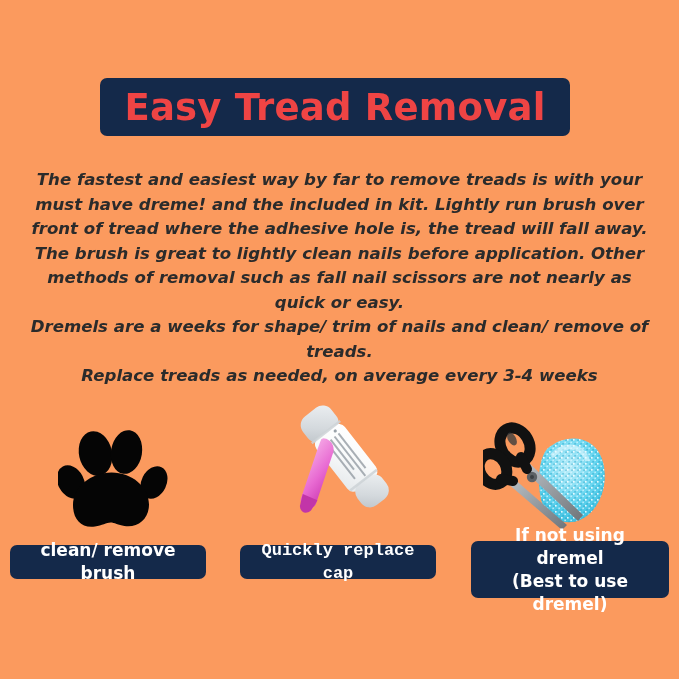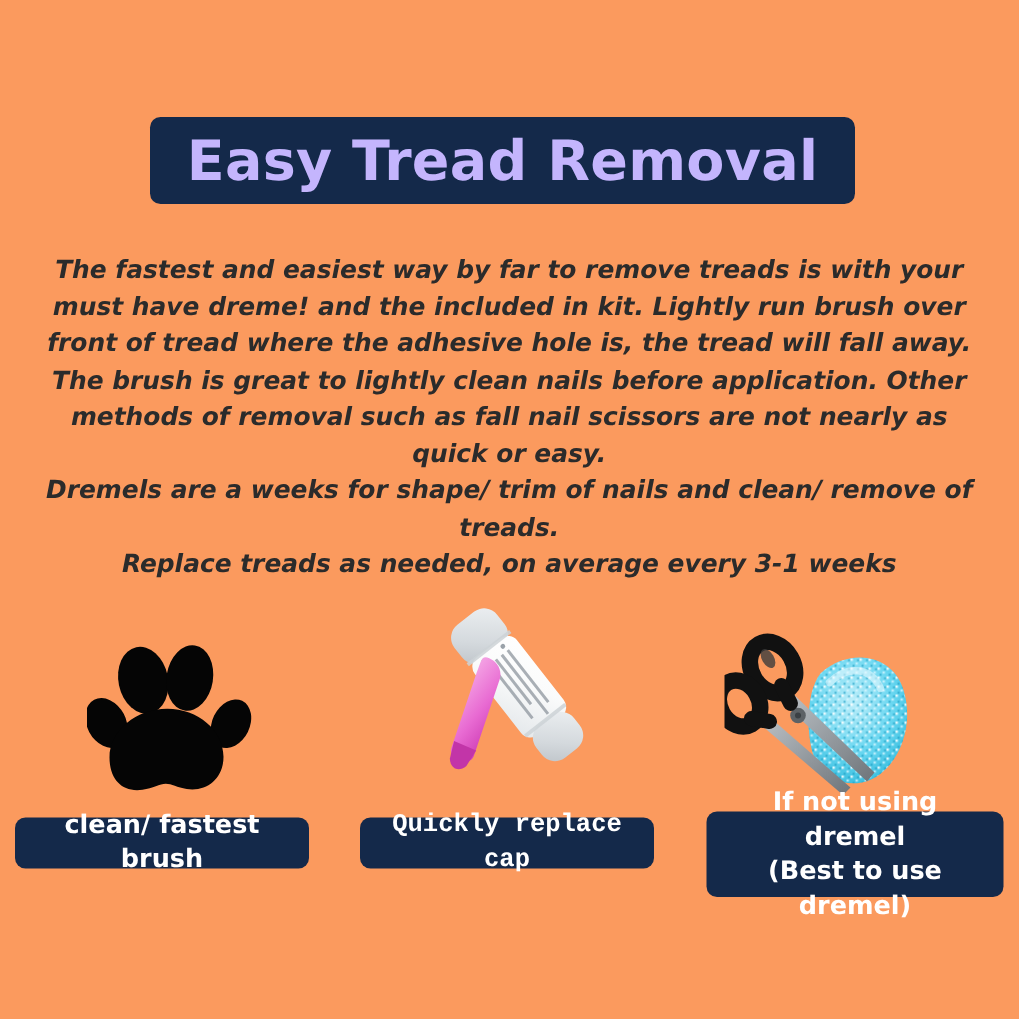--- a/index.html
+++ b/index.html
@@ -30,21 +30,21 @@
     background: #14294a;
     border-radius: 7px;
     display: flex;
     align-items: center;
     justify-content: center;
     box-sizing: border-box;
   }
   .title-text {
     font-size: 37px;
     font-weight: bold;
-    color: #c4b5fd;
+    color: #ef4444;
     letter-spacing: 0.2px;
     line-height: 1;
     white-space: nowrap;
   }
 
   
   .body-block {
     position: absolute;
     left: 22px;
     top: 168px;
@@ -104,21 +104,21 @@
 <div id="infographic">
 
   <div class="title-box">
     <span class="title-text">Easy Tread Removal</span>
   </div>
 
   <div class="body-block">
     <p>The fastest and easiest way by far to remove treads is with your must have dreme! and the included in kit. Lightly run brush over front of tread where the adhesive hole is, the tread will fall away.</p>
     <p>The brush is great to lightly clean nails before application. Other methods of removal such as fall nail scissors are not nearly as quick or easy.</p>
     <p>Dremels are a weeks for shape/ trim of nails and clean/ remove of treads.</p>
-    <p>Replace treads as needed, on average every 3-1 weeks</p>
+    <p>Replace treads as needed, on average every 3-4 weeks</p>
   </div>
 
   <div class="illos">
 
     <div class="illo" id="paw-illo">
       <svg width="114" height="105" viewBox="0 0 114 105" aria-hidden="true">
         <g fill="#050505">
           <ellipse cx="37.5" cy="28.5" rx="16.5" ry="22.5" transform="rotate(-12 37.5 28.5)"></ellipse>
           <ellipse cx="68.5" cy="27" rx="15.5" ry="22" transform="rotate(9 68.5 27)"></ellipse>
           <ellipse cx="13" cy="57" rx="13" ry="17.5" transform="rotate(-28 13 57)"></ellipse>
@@ -229,21 +229,21 @@
           <path d="M18 64 L30 66" stroke="#111111" stroke-width="10" stroke-linecap="round"></path>
 
           <ellipse cx="29" cy="24" rx="4" ry="7" transform="rotate(-30 29 24)" fill="#3c3c3c" opacity="0.8"></ellipse>
         </g>
       </svg>
     </div>
 
   </div>
 
   <div class="caption" id="caption-brush">
-    <span>clean/ fastest brush</span>
+    <span>clean/ remove brush</span>
   </div>
 
   <div class="caption" id="caption-cap">
     <span>Quickly replace cap</span>
   </div>
 
   <div class="caption" id="caption-dremel">
     <span>
       <span class="cap-line">If not using dremel</span>
       <span class="cap-line">(Best to use dremel)</span>

